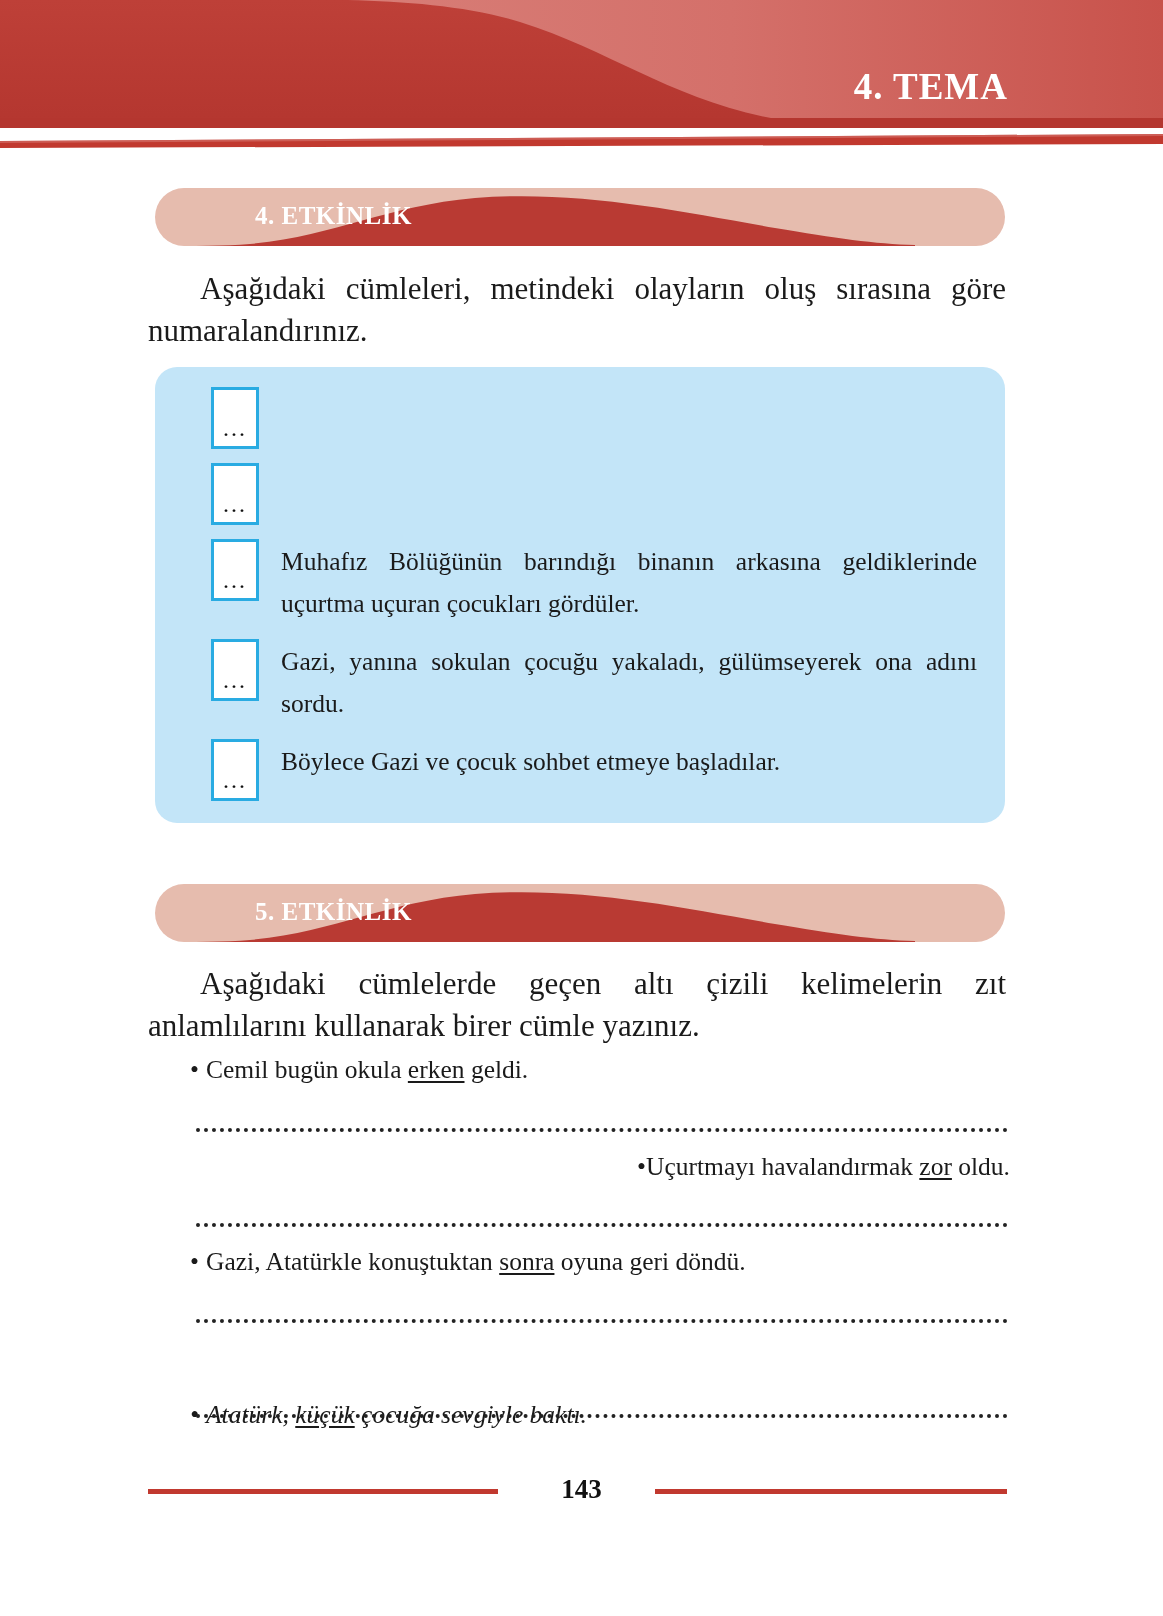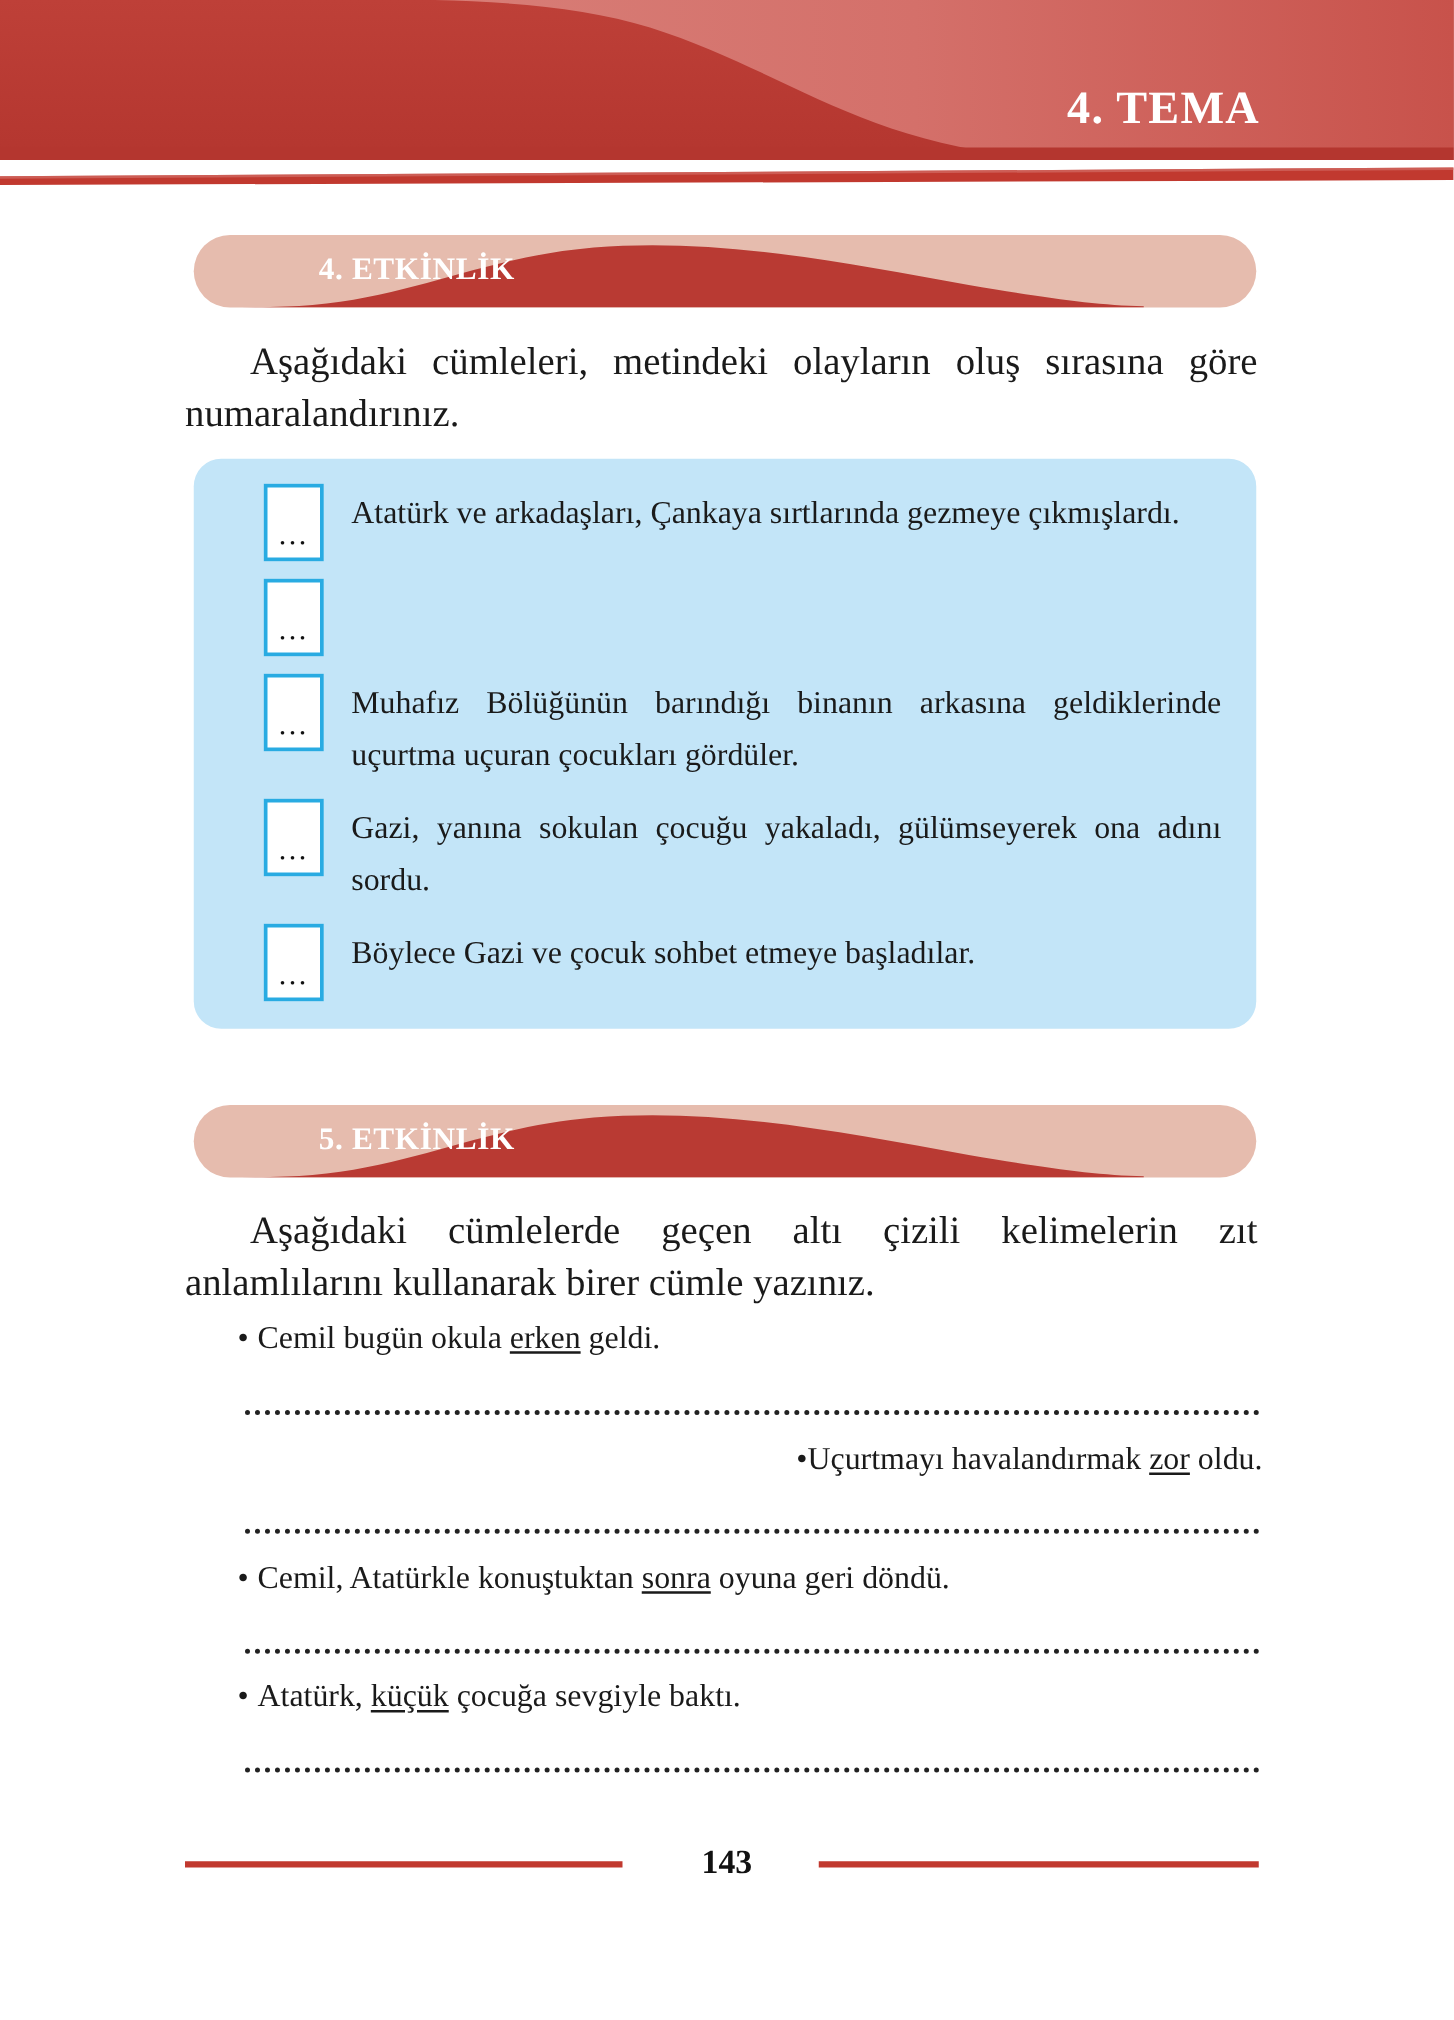--- a/index.html
+++ b/index.html
@@ -245,21 +245,20 @@
   </div>
 
   <div class="instruction" style="top:268px;">Aşağıdaki cümleleri, metindeki olayların oluş sırasına göre numaralandırınız.</div>
 
   <div class="bluebox" style="top:367px;">
 
     <div class="blue-row">
       <div class="answer-box">
         <span>...</span>
       </div>
-      <div class="blue-text">Atatürk ve arkadaşları, Çankaya sırtlarında gezmeye çıkmışlardı.</div>
     </div>
 
     <div class="blue-row">
       <div class="answer-box">
         <span>...</span>
       </div>
     </div>
 
     <div class="blue-row">
       <div class="answer-box">
@@ -298,25 +297,25 @@
     <span class="dot">•</span><span>Cemil bugün okula </span><span class="ul-word">erken</span><span> geldi.</span>
   </div>
   <div class="dotted-rule" style="top:1124px;"></div>
 
   <div class="bullet-line" style="top:1148px;text-align:right;">
     <span class="dot">•</span><span>Uçurtmayı havalandırmak </span><span class="ul-word">zor</span><span> oldu.</span>
   </div>
   <div class="dotted-rule" style="top:1219px;"></div>
 
   <div class="bullet-line" style="top:1243px;">
-    <span class="dot">•</span><span>Cemil, Atatürkle konuştuktan </span><span class="ul-word">sonra</span><span> oyuna geri döndü.</span>
+    <span class="dot">•</span><span>Gazi, Atatürkle konuştuktan </span><span class="ul-word">sonra</span><span> oyuna geri döndü.</span>
   </div>
   <div class="dotted-rule" style="top:1315px;"></div>
 
-  <div class="bullet-line" style="top:1338px;">
+  <div class="bullet-line" style="top:1396px;font-style:italic;">
     <span class="dot">•</span><span>Atatürk, </span><span class="ul-word">küçük</span><span> çocuğa sevgiyle baktı.</span>
   </div>
   <div class="dotted-rule" style="top:1410px;"></div>
 
   <div class="footer-rule-left" style="top:1489px;"></div>
   <div class="footer-rule-right" style="top:1489px;"></div>
   <div class="page-number" style="top:1474px;">143</div>
 
 </div>
 

